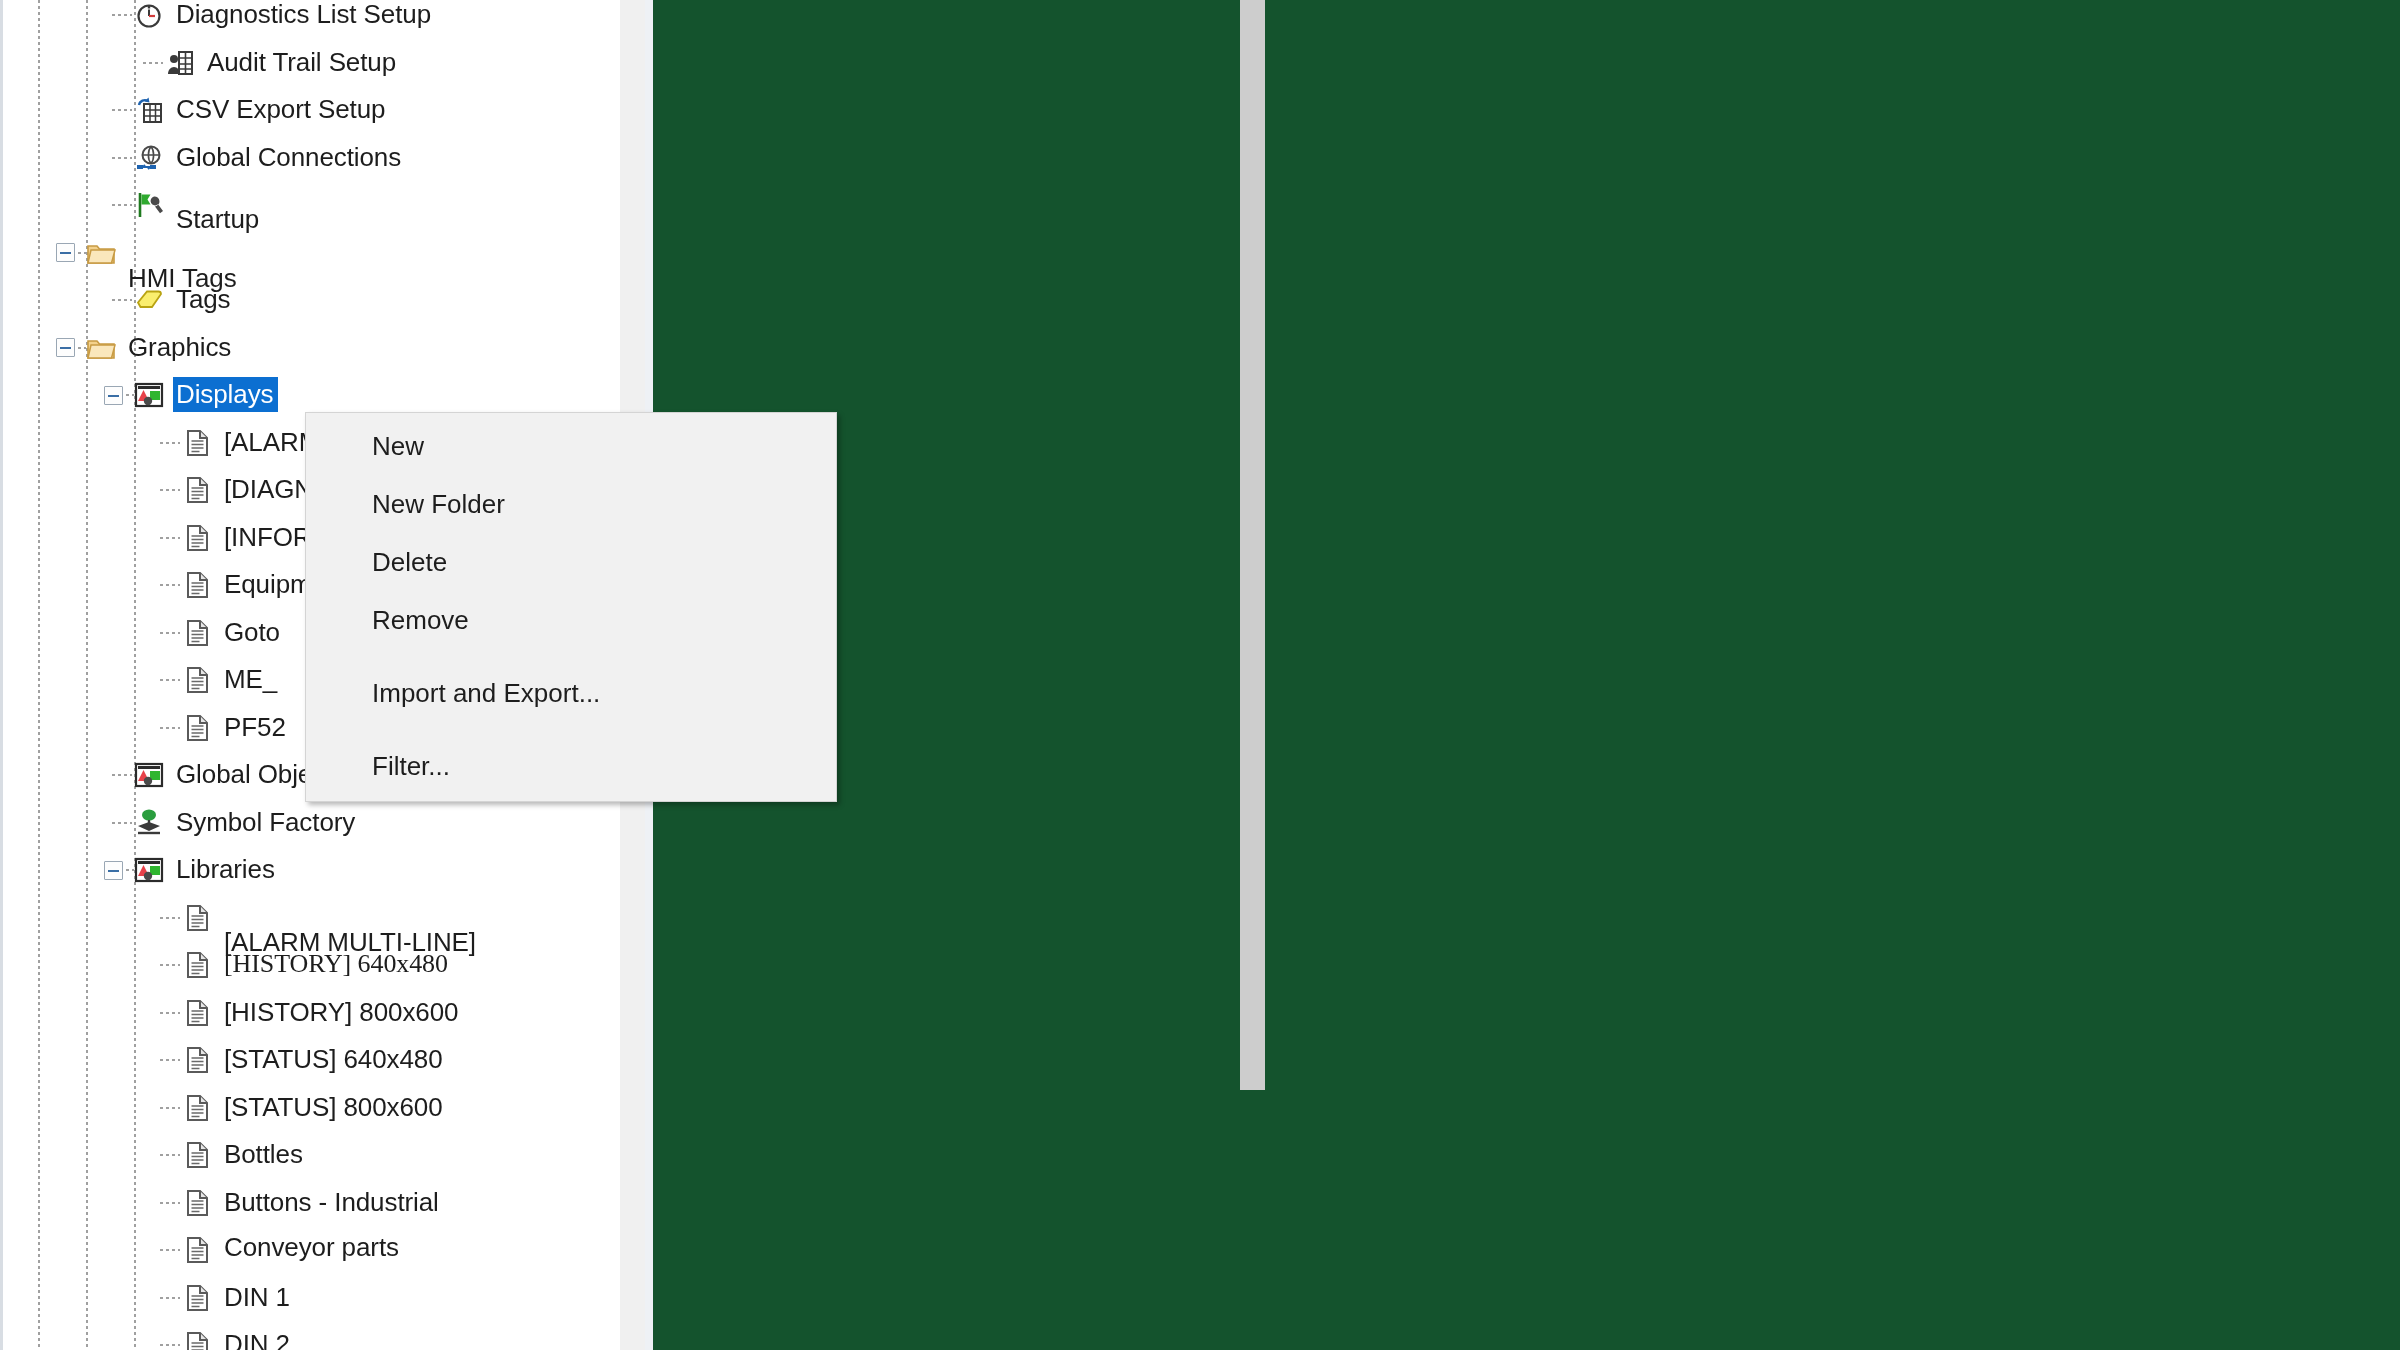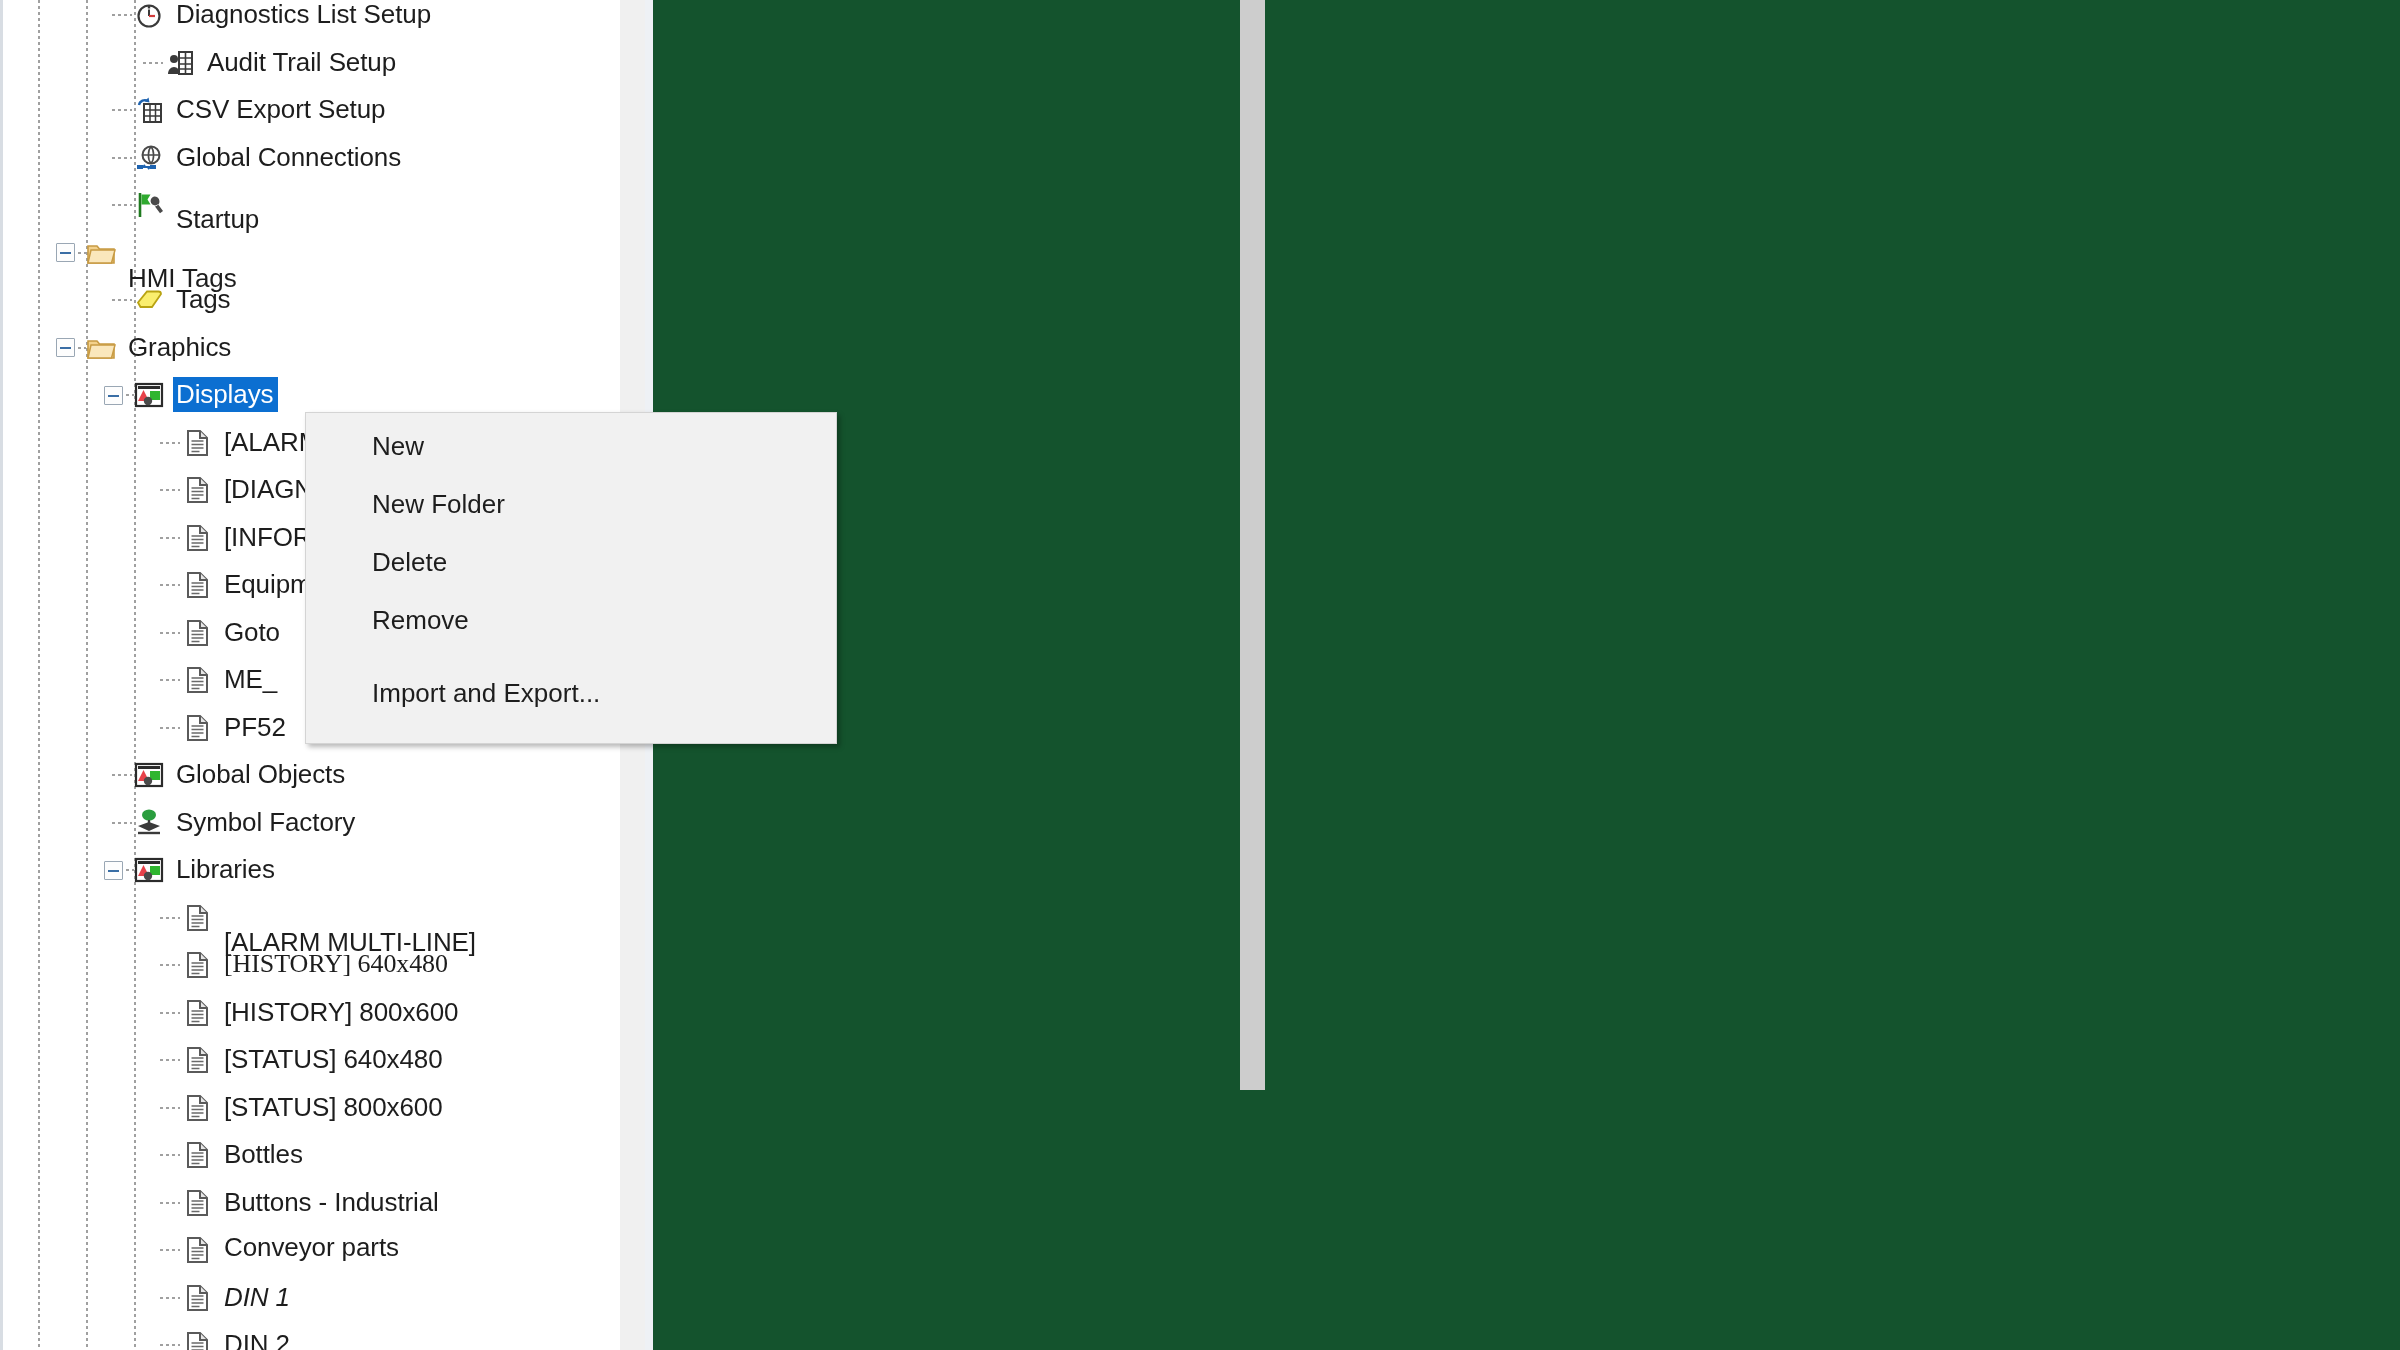--- a/index.html
+++ b/index.html
@@ -494,21 +494,21 @@
         </div>
         <div class="row" style="position: absolute; left: 0px; top: 1273.5px; width: 620px;">
           <div class="stub" style="left: 160px; top: 23px; width: 20px;"></div>
           <span class="icon" style="position: absolute; left: 182px; top: 9px;">
             <svg class="ico-svg" viewBox="0 0 30 30" xmlns="http://www.w3.org/2000/svg">
               <path d="M6 3h12l7 7v17H6z" fill="#ffffff" stroke="#5a5a5a" stroke-width="2"></path>
               <path d="M18 3v7h7" fill="#e6e6e6" stroke="#5a5a5a" stroke-width="2"></path>
               <path d="M9.5 13h12M9.5 16.5h12M9.5 20h12M9.5 23.5h8" stroke="#6a6a6a" stroke-width="1.7"></path>
             </svg>
           </span>
-          <span class="label" style="position: absolute; left: 221px; top: 6px; font-style: italic;">DIN 1</span>
+          <span class="label" style="position: absolute; left: 221px; top: 6px;">DIN 1</span>
         </div>
         <div class="row" style="position: absolute; left: 0px; top: 1321px; width: 620px;">
           <div class="stub" style="left: 160px; top: 23px; width: 20px;"></div>
           <span class="icon" style="position: absolute; left: 182px; top: 9px;">
             <svg class="ico-svg" viewBox="0 0 30 30" xmlns="http://www.w3.org/2000/svg">
               <path d="M6 3h12l7 7v17H6z" fill="#ffffff" stroke="#5a5a5a" stroke-width="2"></path>
               <path d="M18 3v7h7" fill="#e6e6e6" stroke="#5a5a5a" stroke-width="2"></path>
               <path d="M9.5 13h12M9.5 16.5h12M9.5 20h12M9.5 23.5h8" stroke="#6a6a6a" stroke-width="1.7"></path>
             </svg>
           </span>
@@ -523,15 +523,16 @@
   <div id="panel-split"></div>
 
   <div id="context-menu">
       <div class="menu-item">New</div>
       <div class="menu-item">New Folder</div>
       <div class="menu-item">Delete</div>
       <div class="menu-item">Remove</div>
       <div class="menu-sep"></div>
       <div class="menu-item">Import and Export...</div>
       <div class="menu-sep"></div>
+      <div class="menu-item">Filter...</div>
     </div>
 
 </div>
 
 </body></html>

